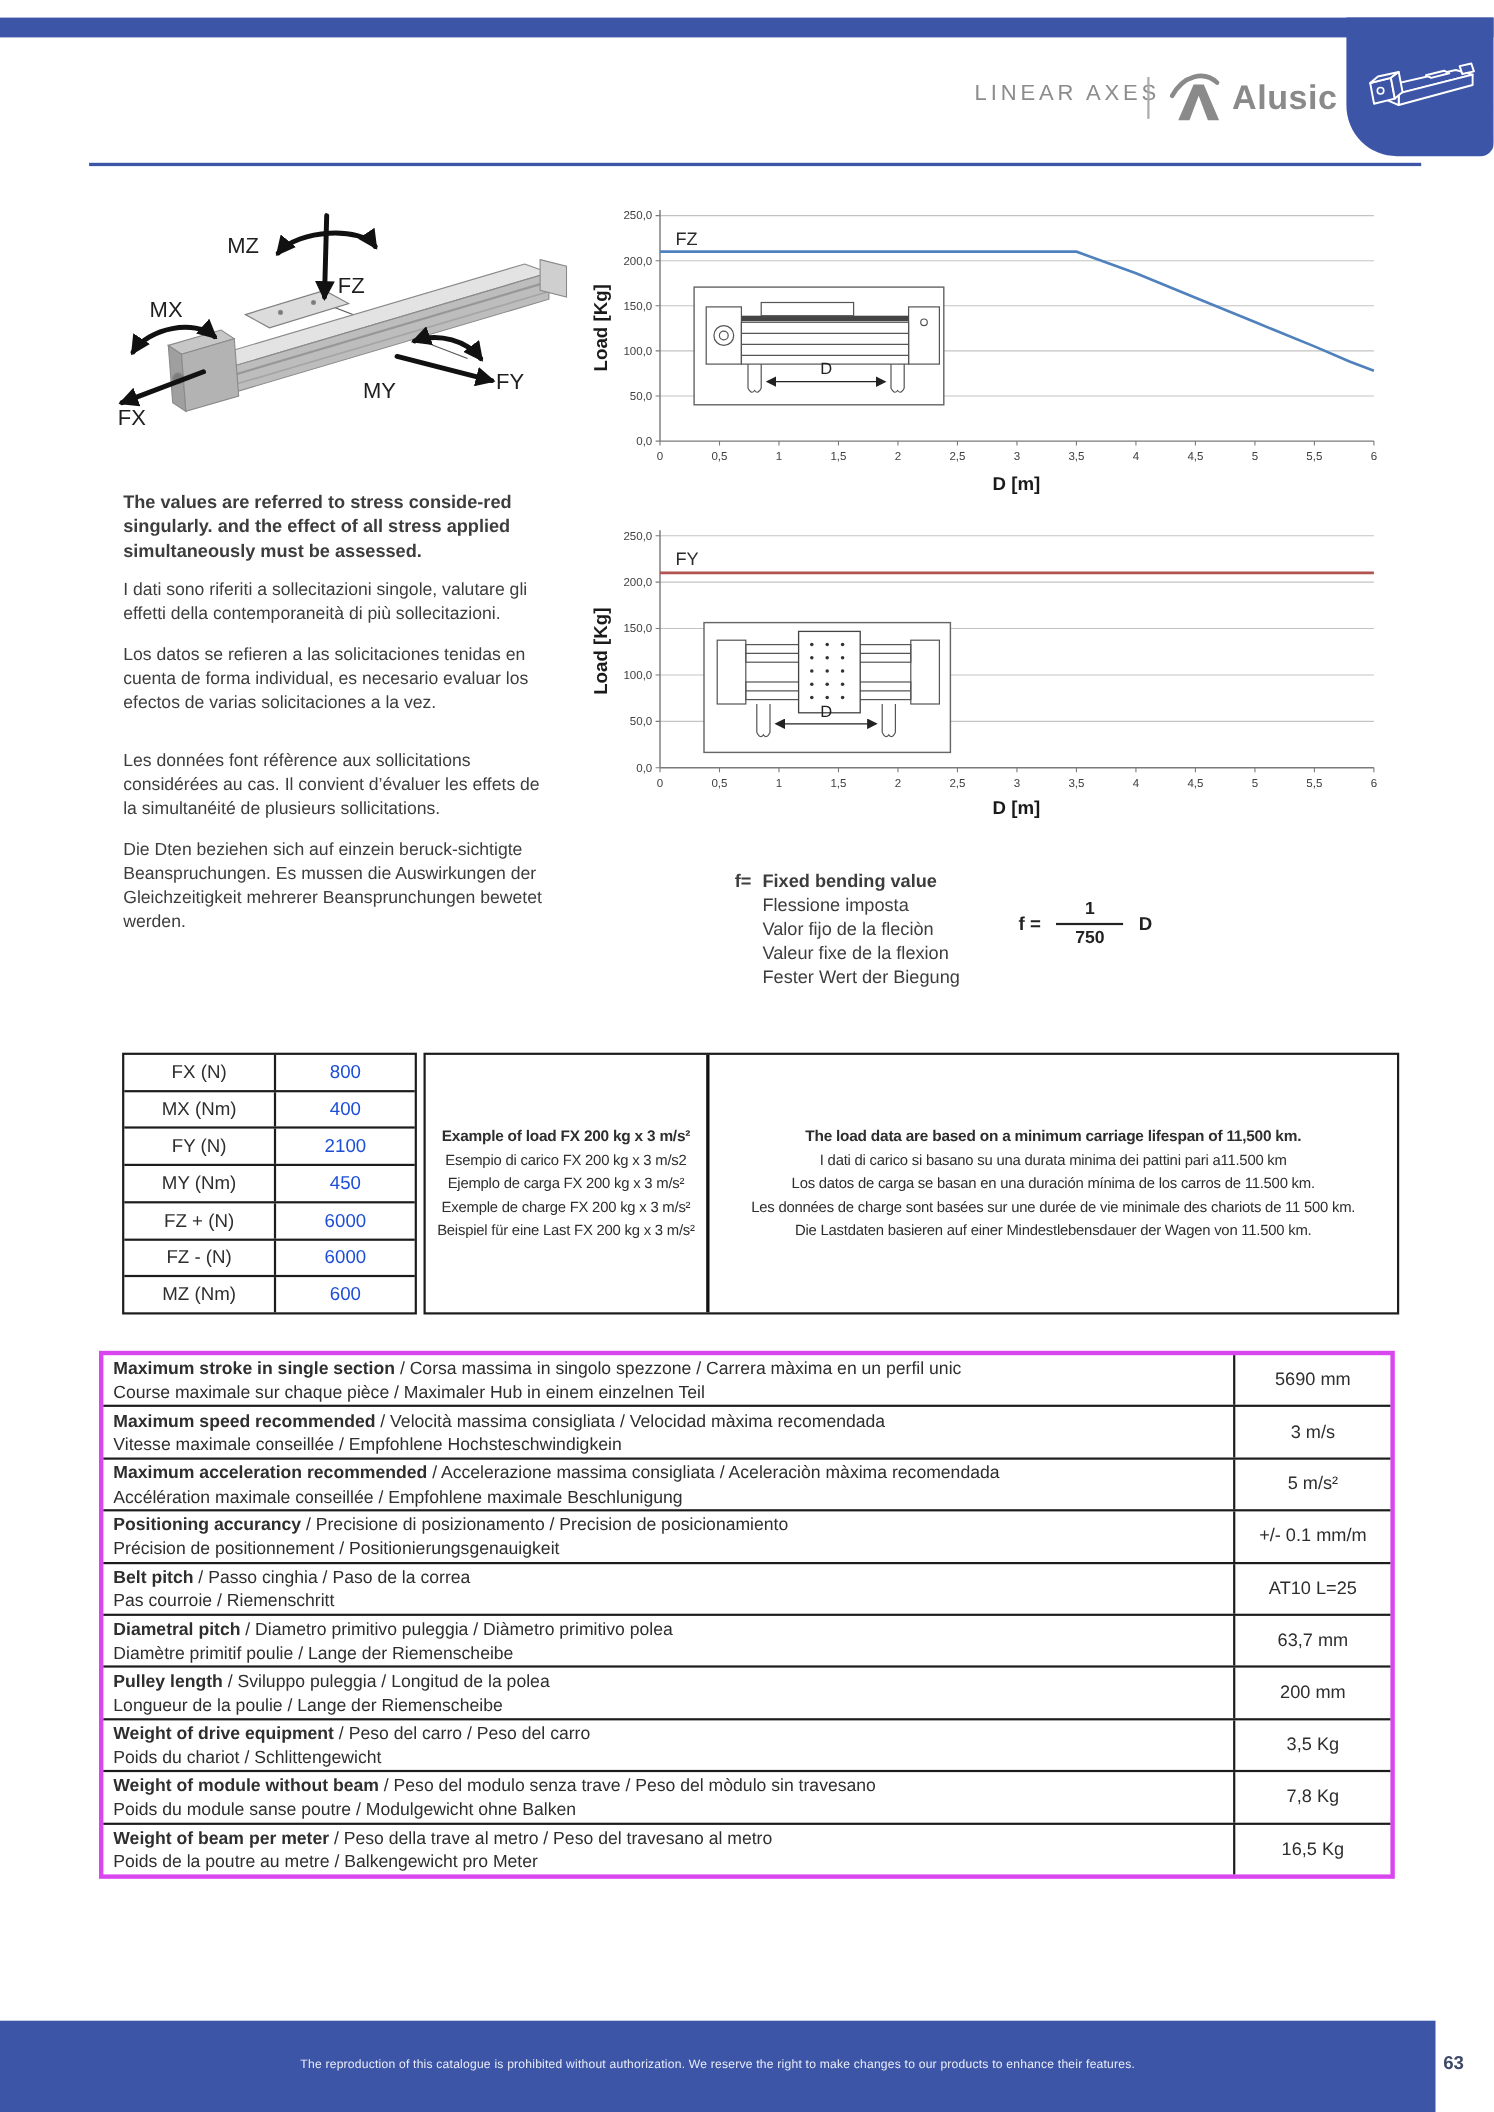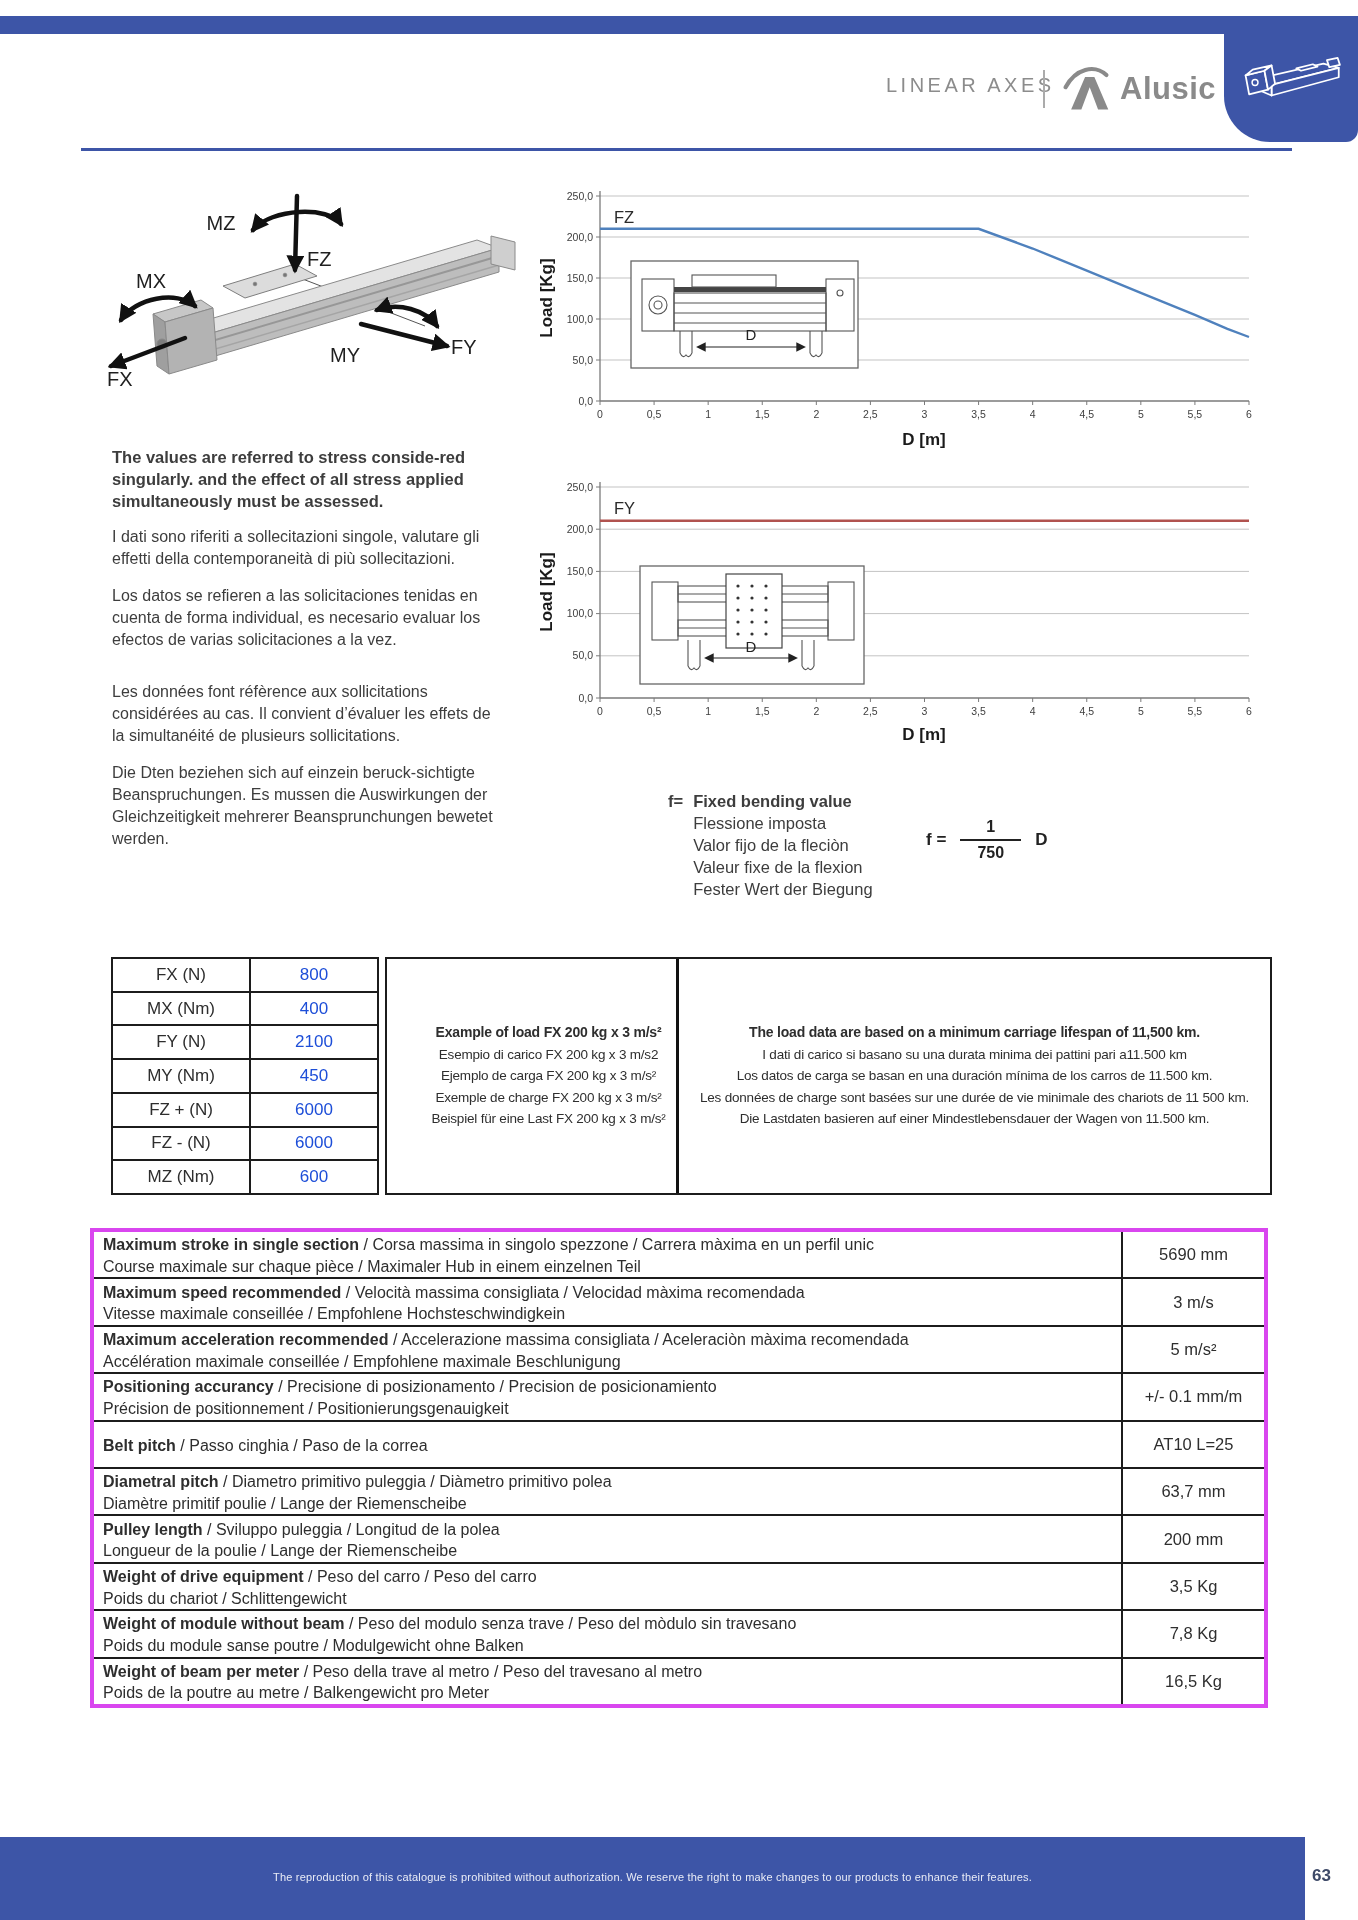--- a/index.html
+++ b/index.html
@@ -44,21 +44,21 @@
                border:2px solid #1c1c1c;display:flex;flex-direction:column;background:#fff;}
   .force-row{flex:1;display:flex;}
   .force-row + .force-row{border-top:2px solid #1c1c1c;}
   .force-label{width:136px;border-right:2px solid #1c1c1c;display:flex;align-items:center;justify-content:center;
                font-size:17px;color:#2e2e2e;}
   .force-value{flex:1;display:flex;align-items:center;justify-content:center;font-size:17px;color:#1d4ed8;}
   
   .boxes{position:absolute;left:385px;top:957px;width:887px;height:238px;box-sizing:border-box;
          border:2px solid #1c1c1c;display:flex;background:#fff;}
   .example-box{width:255px;border-right:3px solid #111;display:flex;flex-direction:column;
-               align-items:center;justify-content:center;text-align:right;padding-left:34px;}
+               align-items:center;justify-content:center;text-align:right;}
   .load-box{flex:1;display:flex;flex-direction:column;align-items:center;justify-content:center;text-align:center;}
   .boxes .line{font-size:13.5px;line-height:21.5px;letter-spacing:-0.2px;color:#2e2e2e;}
   .boxes .line.first{font-weight:bold;font-size:14px;}
   
   .specs{position:absolute;left:90px;top:1228px;width:1178px;height:480px;box-sizing:border-box;
          border:4px solid #d946ef;display:flex;flex-direction:column;background:#fff;}
   .spec-row{flex:1;display:flex;}
   .spec-row + .spec-row{border-top:2px solid #1c1c1c;}
   .spec-desc{flex:1;padding:2px 8px 0 9px;display:flex;flex-direction:column;justify-content:center;}
   .spec-desc .l1,.spec-desc .l2{font-size:16px;line-height:21.5px;color:#2e2e2e;white-space:nowrap;overflow:hidden;}
@@ -408,20 +408,21 @@
     <div class="spec-row">
       <div class="spec-desc">
         <div class="l1"><span class="b">Positioning accurancy</span><span> / Precisione di posizionamento / Precision de posicionamiento</span></div>
         <div class="l2">Précision de positionnement / Positionierungsgenauigkeit</div>
       </div>
       <div class="spec-value">+/- 0.1 mm/m</div>
     </div>
     <div class="spec-row">
       <div class="spec-desc">
         <div class="l1"><span class="b">Belt pitch</span><span> / Passo cinghia / Paso de la correa</span></div>
+        <div class="l2">Pas courroie / Riemenschritt</div>
       </div>
       <div class="spec-value">AT10 L=25</div>
     </div>
     <div class="spec-row">
       <div class="spec-desc">
         <div class="l1"><span class="b">Diametral pitch</span><span> / Diametro primitivo puleggia / Diàmetro primitivo polea</span></div>
         <div class="l2">Diamètre primitif poulie / Lange der Riemenscheibe</div>
       </div>
       <div class="spec-value">63,7 mm</div>
     </div>

